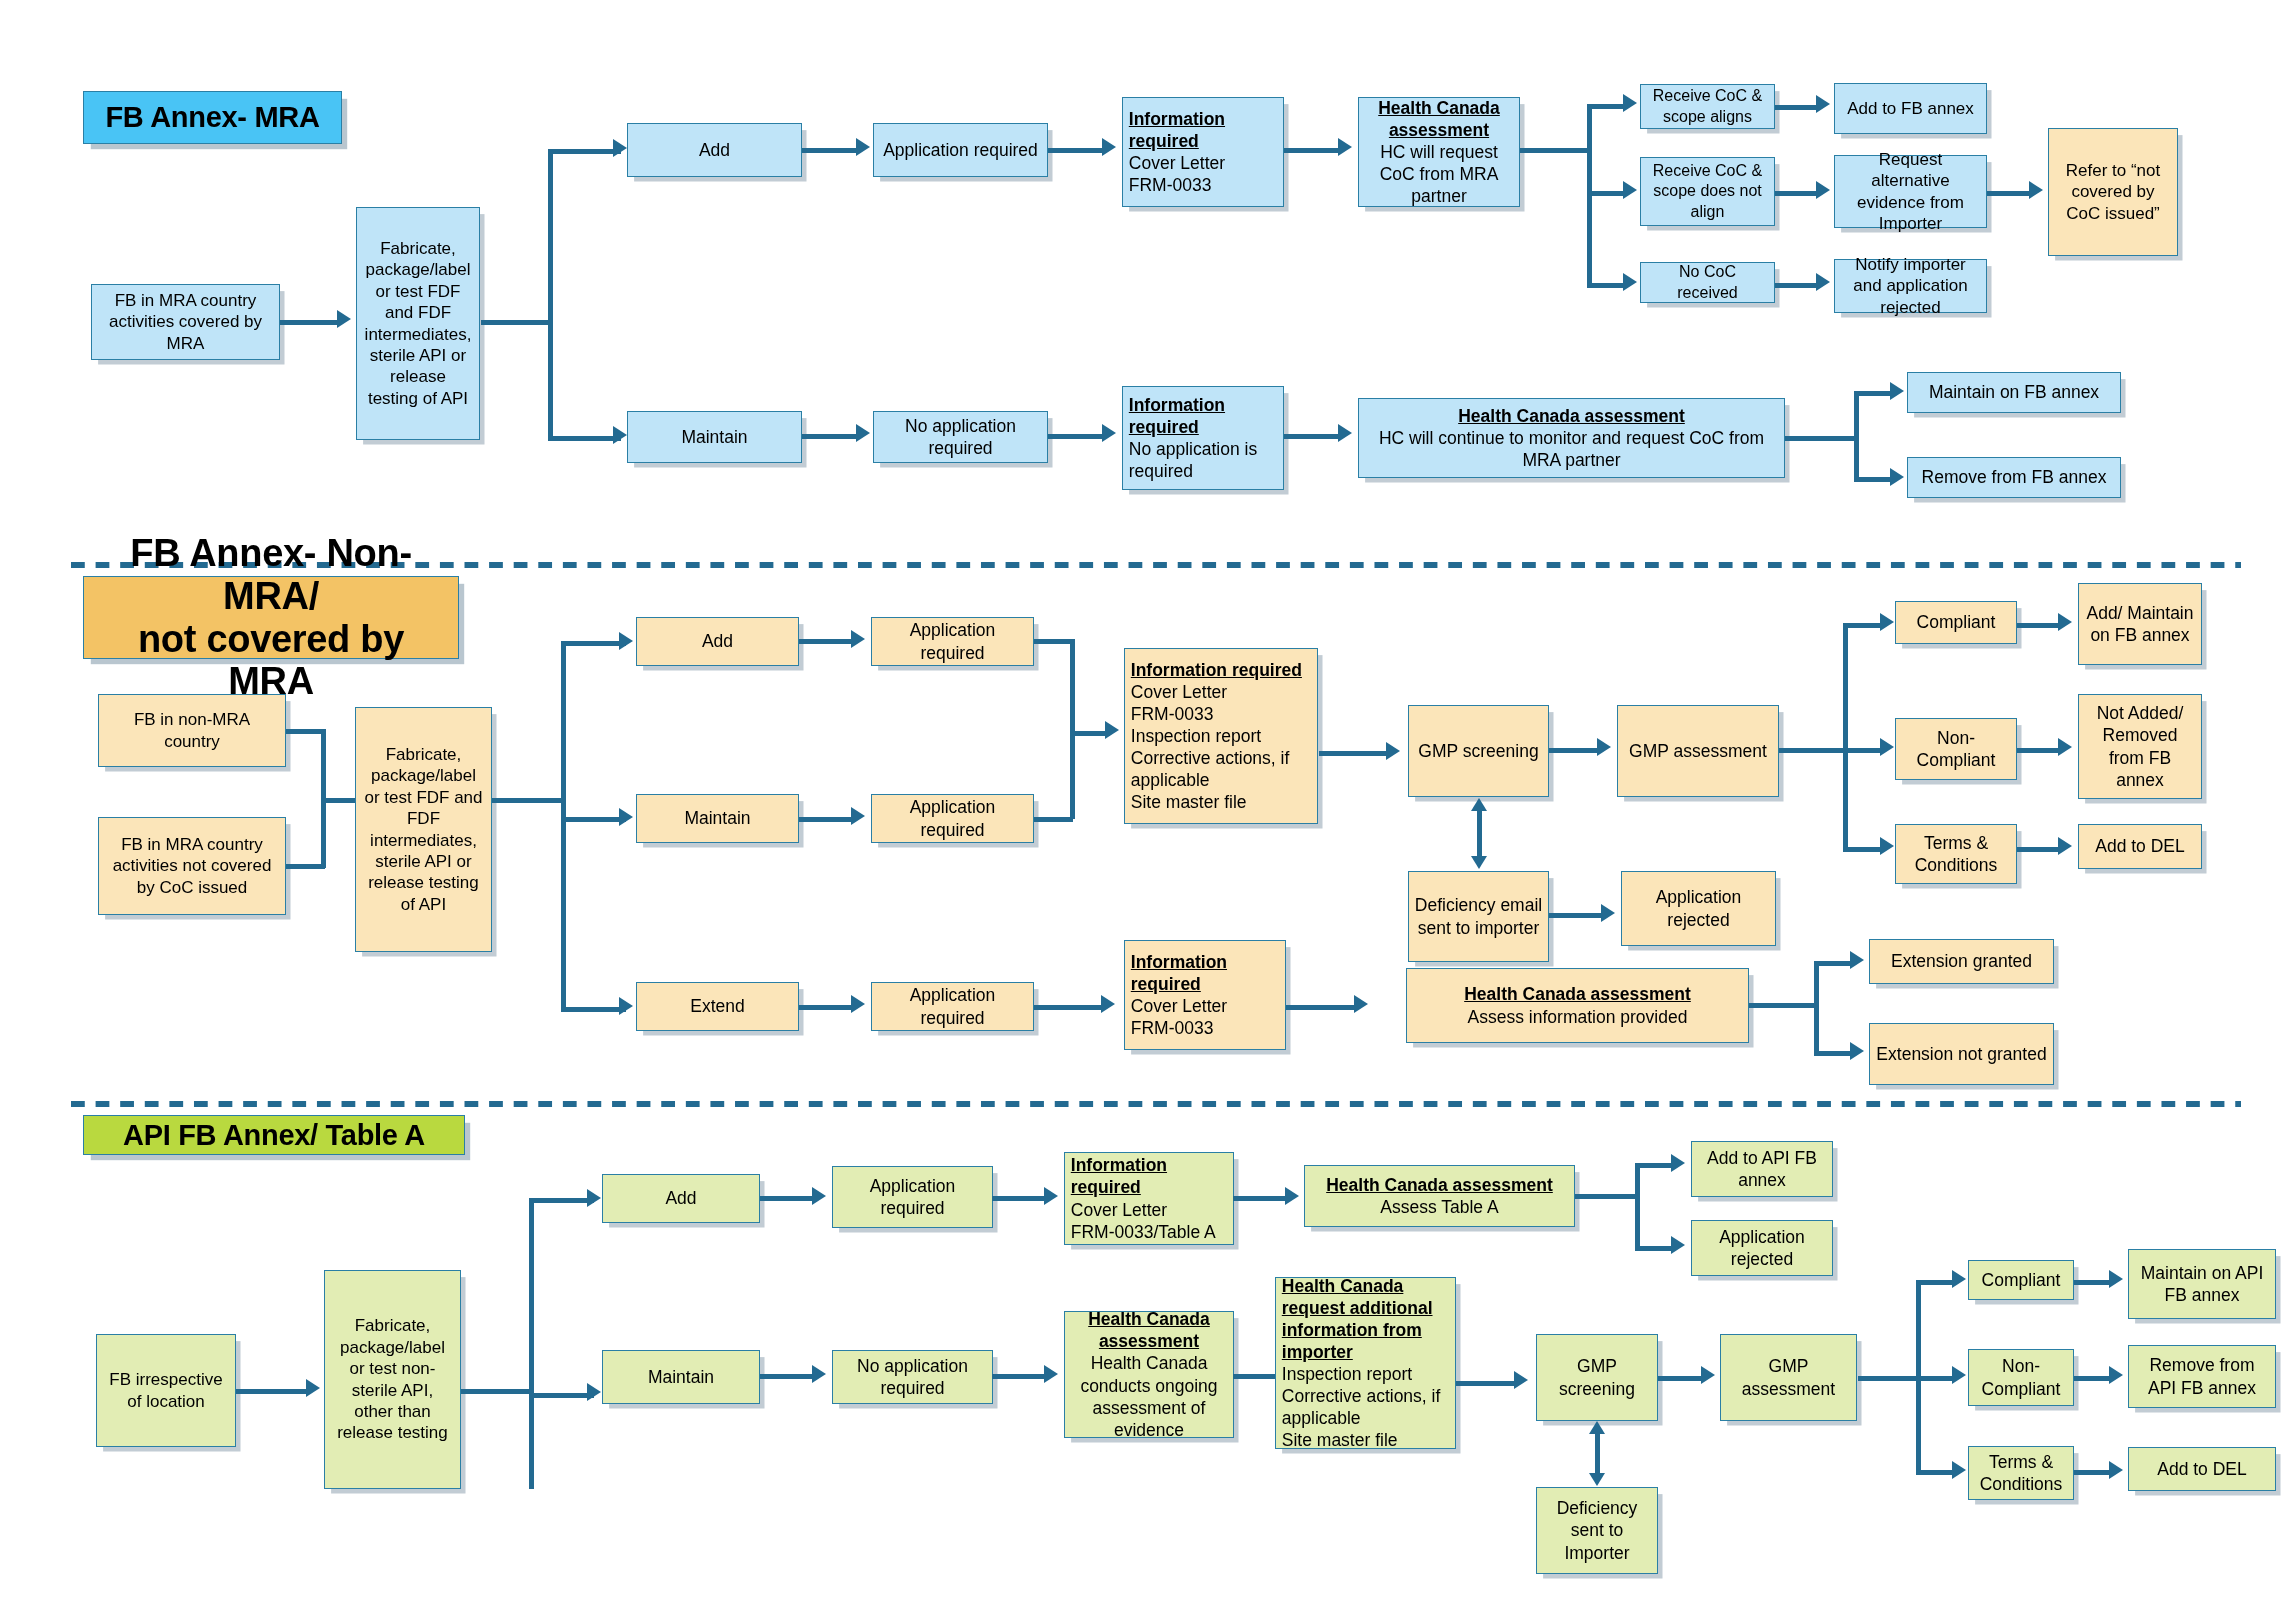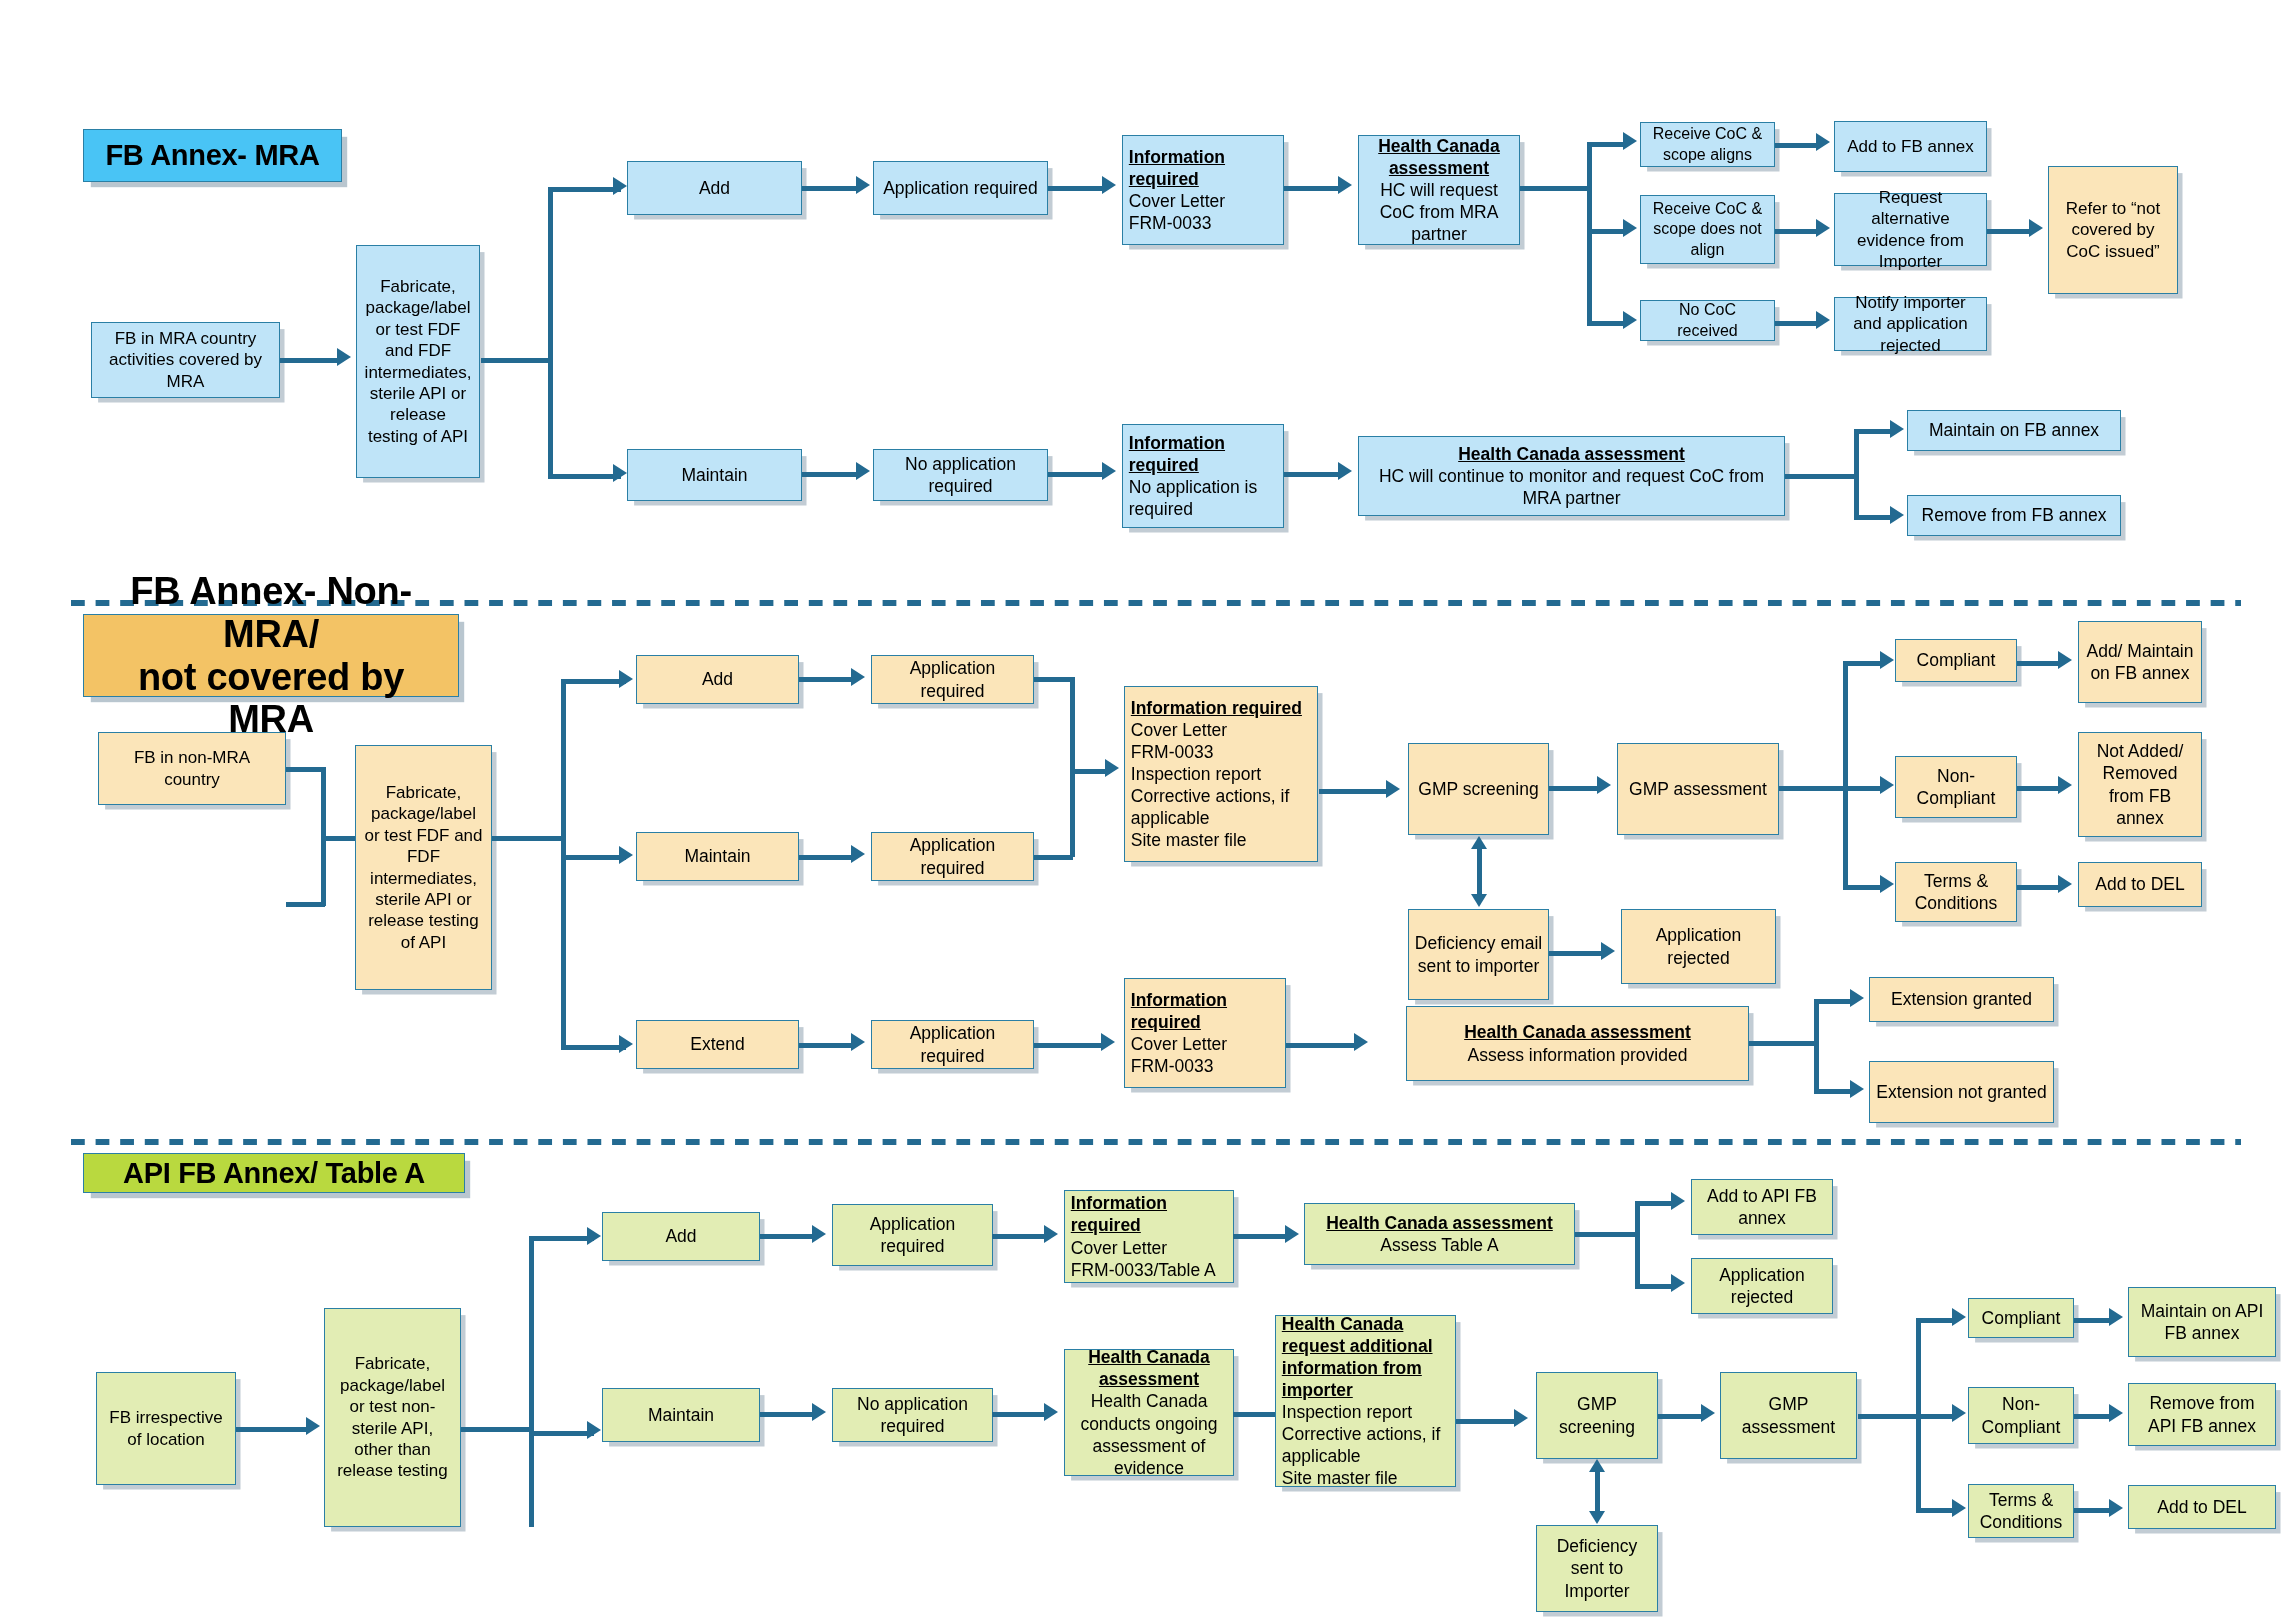--- a/index.html
+++ b/index.html
@@ -3,21 +3,21 @@
 <meta charset="utf-8">
 <style>
   * { box-sizing: border-box; }
   html, body { margin:0; padding:0; background:#ffffff; }
   body {
     width:2295px; height:1617px; position:relative;
     font-family:"Liberation Sans", sans-serif;
     color:#000;
     overflow:hidden;
   }
-  #stage { position:absolute; inset:0;margin-top:38px; }
+  #stage { position:absolute; inset:0; }
 
   
   .banner{
     position:absolute;
     display:flex; align-items:center; justify-content:center;
     font-weight:bold; line-height:1.12;
     text-align:center;
     border:1.9px solid #1f6a8e;
     box-shadow:6.5px 6.5px 0 -1.3px #b9c6cf;
     padding:2.6px 11.7px;
@@ -184,20 +184,21 @@
   <div class="box blueBx c" style="left:1907px; top:457px; width:214px; height:41px;">Remove from FB annex</div>
 
   <div class="divider" style="left:71px; top:562px; width:2170px;"></div>
 
   <div class="banner gold" style="left:83px; top:576px; width:376px; height:83px; font-size:38px; flex-direction:column;">
     <span>FB Annex- Non-MRA/</span>
     <span>not covered by MRA</span>
   </div>
 
   <div class="box goldBx c" style="left:98px; top:694px; width:188px; height:73px; font-size:17px;">FB in non-MRA country</div>
+  <div class="box goldBx c" style="left:98px; top:817px; width:188px; height:98px; font-size:17px;">FB in MRA country activities not covered by CoC issued</div>
 
   <div class="v" style="left:321px; top:729px; height:139px;"></div>
   <div class="h" style="left:286px; top:729px; width:39px;"></div>
   <div class="h" style="left:286px; top:864px; width:39px;"></div>
   <div class="h" style="left:321px; top:798px; width:39px;"></div>
   <div class="arrowR" style="left:355px; top:788px;"></div>
 
   <div class="box goldBx c" style="left:355px; top:707px; width:137px; height:245px; font-size:17px;">Fabricate, package/label or test FDF and FDF intermediates, sterile API or release testing of API</div>
 
   <div class="h" style="left:492px; top:798px; width:73px;"></div>

